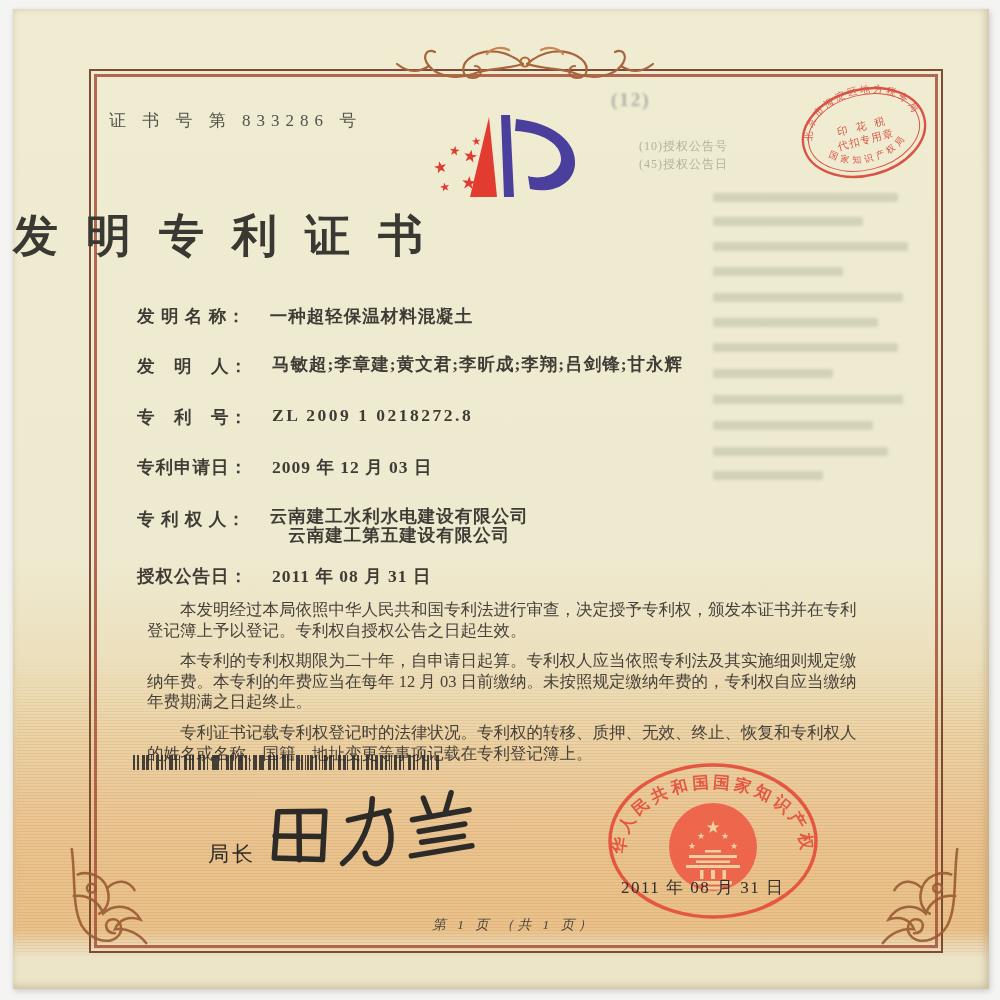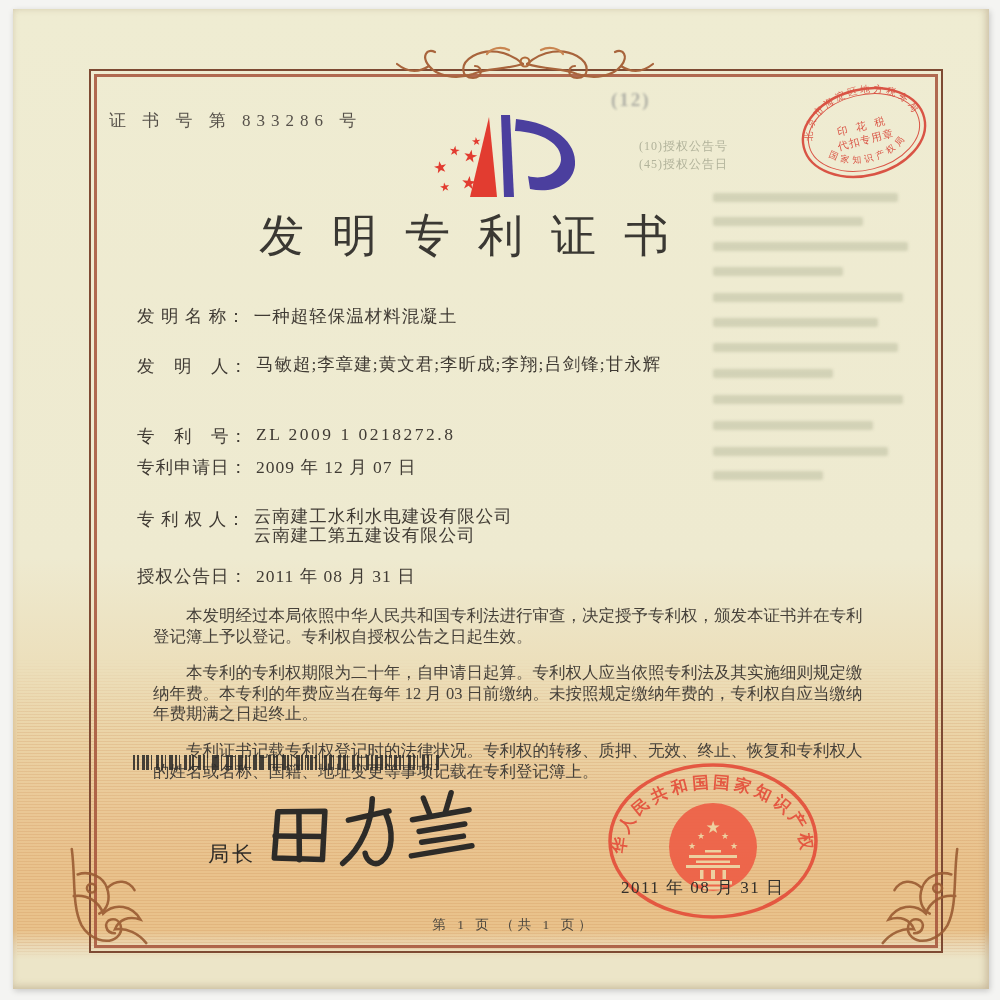--- a/index.html
+++ b/index.html
@@ -18,45 +18,45 @@
     background:repeating-linear-gradient(180deg, rgba(188,112,52,.15) 0 1px, rgba(0,0,0,0) 1px 3px);
     -webkit-mask-image:linear-gradient(180deg,transparent 0,#000 70px,#000 calc(100% - 10px),transparent);
     mask-image:linear-gradient(180deg,transparent 0,#000 70px,#000 calc(100% - 10px),transparent);}
   
   #frame{position:absolute;left:76px;top:60px;width:850px;height:880px;
     border:2px solid #7e4a33;}
   #frame::after{content:"";position:absolute;inset:3px;border:3px solid #a5523a;opacity:.85;}
   
   .cert-no{left:96px;top:100px;font-size:17px;letter-spacing:6px;color:#56514a;text-align:center;}
   
-  .title{left:0;right:0;top:197px;text-align:center;font-size:45px;font-weight:400;
+  .title{left:0;right:0;top:197px;text-align:left;font-size:45px;font-weight:700;
     letter-spacing:28px;padding-right:46px;color:#3a3833;}
   
   .row{left:124px;right:96px;display:flex;align-items:flex-start;
-    font-size:17.5px;color:#403b34;letter-spacing:1px;}
+    font-size:17.5px;color:#403b34;letter-spacing:1px;font-weight:bold;}
   .row .lbl{white-space:pre;flex:none;}
-  .row .val{margin-left:8px;}
+  .row .val{margin-left:24px;text-align:center;}
   .row .val div{line-height:21px;}
   .tight .val div{line-height:19px;}
   .mono-num{letter-spacing:2.5px;}
   
   .paras{left:124px;right:110px;top:581px;font-size:16.5px;line-height:20.6px;color:#46413a;}
-  .paras p{margin:16px;text-indent:2em;}
+  .paras p{margin:10px;text-indent:2em;}
   
   .barcode{left:120px;top:746px;width:306px;height:15px;opacity:.88;
     background-image:
       repeating-linear-gradient(90deg,#2e2c29 0 2px,transparent 2px 4px,#2e2c29 4px 5px,transparent 5px 9px,#2e2c29 9px 12px,transparent 12px 14px),
       repeating-linear-gradient(90deg,transparent 0 5px,#2e2c29 5px 6px,transparent 6px 13px,#2e2c29 13px 15px,transparent 15px 23px);}
   
   .director{left:195px;top:831px;font-size:21px;letter-spacing:3px;color:#2e2b27;text-align:right;}
   
   .seal-date{left:608px;top:867px;font-size:17px;letter-spacing:1.5px;color:#33302b;z-index:6;}
   
   .footer{left:76px;width:850px;top:907px;text-align:center;font-size:13.5px;
-    letter-spacing:4px;color:#4b463e;}
+    letter-spacing:4px;color:#4b463e;font-style:italic;}
   
   .ghost{color:rgba(116,122,100,.50);filter:blur(.7px);font-size:12px;letter-spacing:1px;}
   .ghost-bold{color:rgba(88,94,104,.42);filter:blur(1px);font-size:19px;font-weight:700;letter-spacing:2px;}
   .ghost-bar{position:absolute;background:rgba(140,146,116,.28);filter:blur(1.4px);border-radius:2px;}
   svg{display:block;}
 </style>
 </head>
 <body>
 
 <div id="stage">
@@ -158,28 +158,28 @@
       <div class="val">一种超轻保温材料混凝土</div>
     </div>
 
     <div class="abs row" style="top:345px">
       <div class="lbl">发　明　人：</div>
       <div class="val">
         <div>马敏超;李章建;黄文君;李昕成;李翔;吕剑锋;甘永辉</div>
       </div>
     </div>
 
-    <div class="abs row" style="top:415px">
+    <div class="abs row" style="top:396px">
       <div class="lbl">专　利　号：</div>
       <div class="val mono-num">ZL 2009 1 0218272.8</div>
     </div>
 
     <div class="abs row" style="top:446px">
       <div class="lbl">专利申请日：</div>
-      <div class="val">2009 年 12 月 07 日</div>
+      <div class="val">2009 年 12 月 03 日</div>
     </div>
 
     <div class="abs row tight" style="top:498px">
       <div class="lbl">专 利 权 人：</div>
       <div class="val">
         <div>云南建工水利水电建设有限公司</div>
         <div>云南建工第五建设有限公司</div>
       </div>
     </div>
 

